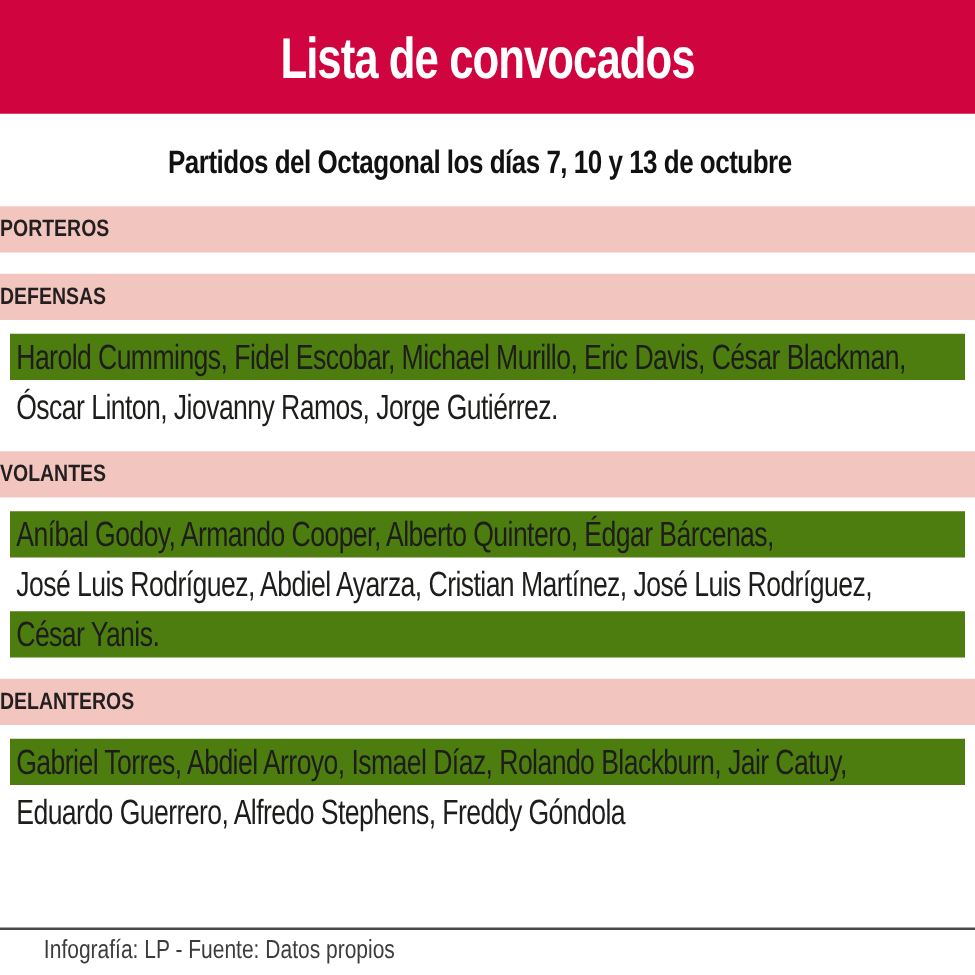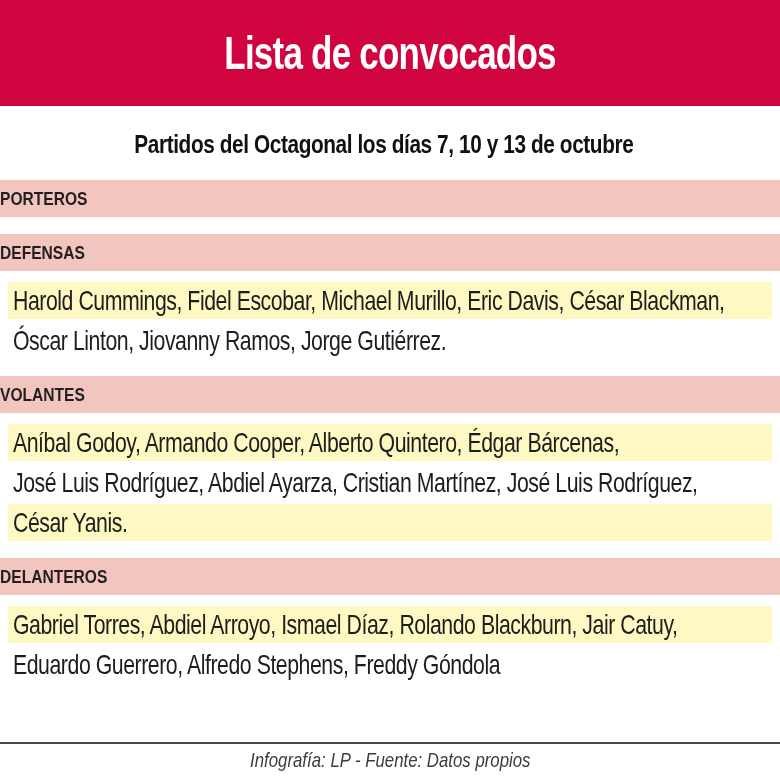--- a/index.html
+++ b/index.html
@@ -10,21 +10,21 @@
   body {
     width: 780px;
     height: 780px;
     position: relative;
     overflow: hidden;
     font-family: "Liberation Sans", sans-serif;
     color: #1d1d1b;
   }
   
   .header {
-    height: 106px;
+    height: 91px;
     background: #d0043f;
     display: flex;
     align-items: center;
     justify-content: center;
   }
   .header .title {
     display: inline-block;
     color: #ffffff;
     font-size: 46px;
     font-weight: 700;
@@ -69,21 +69,21 @@
     transform-origin: left center;
     white-space: nowrap;
   }
   .line {
     height: 37px;
     margin: 0 8px 3px 8px;
     display: flex;
     align-items: center;
     padding-left: 5px;
   }
-  .line.gray { background: #fef9c3; }
+  .line.gray { background: #4d7c0f; }
   .line span {
     display: inline-block;
     font-size: 28px;
     font-weight: 400;
     color: #1d1d1b;
     letter-spacing: -0.6px;
     transform: scaleX(0.76);
     transform-origin: left center;
     white-space: nowrap;
   }
@@ -93,22 +93,20 @@
     left: 0;
     right: 0;
     top: 742px;
     border-top: 2px solid #4a4a4a;
   }
   .footer-text {
     position: absolute;
     left: 0;
     right: 0;
     top: 748px;
-    text-align: center;
-    font-style: italic;
   }
   .footer-text span {
     display: inline-block;
     font-size: 21px;
     font-weight: 400;
     color: #3c3c3c;
     transform: scaleX(0.8);
     transform-origin: center;
     white-space: nowrap;
   }

